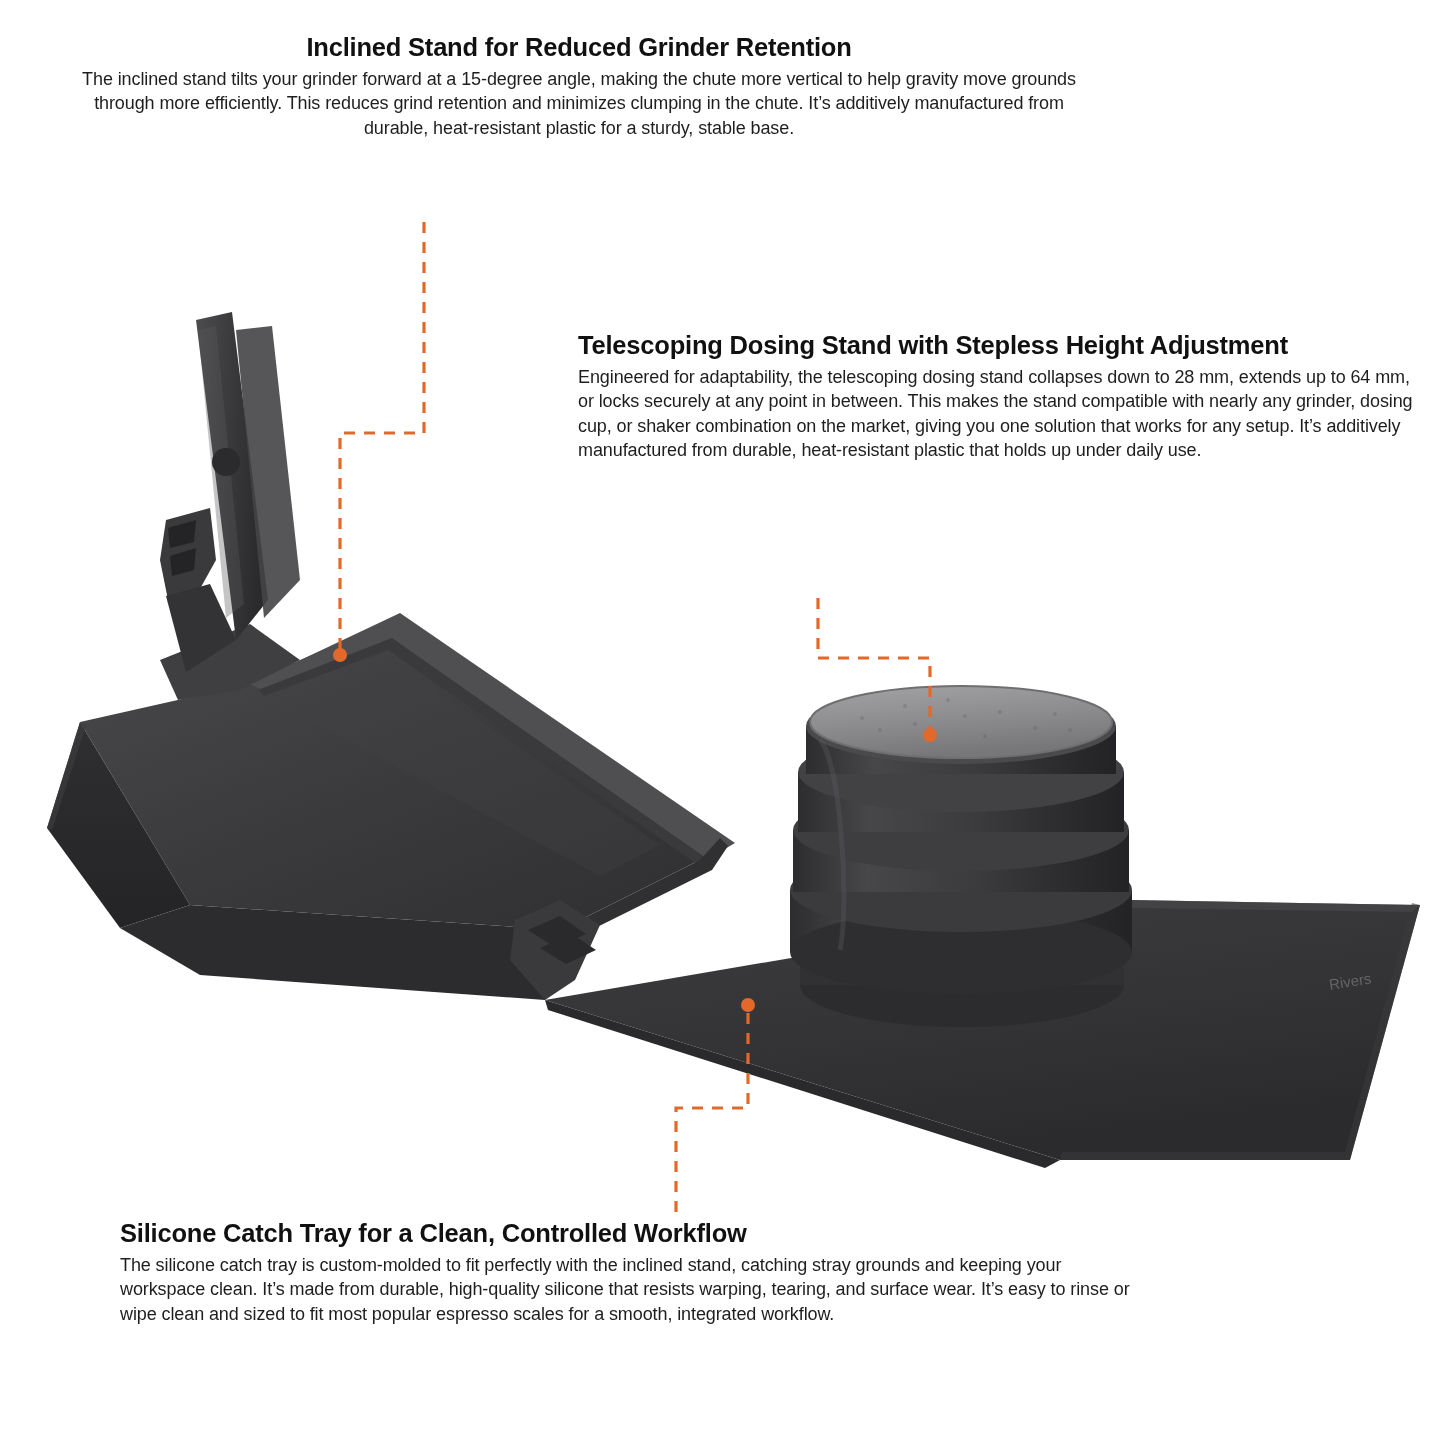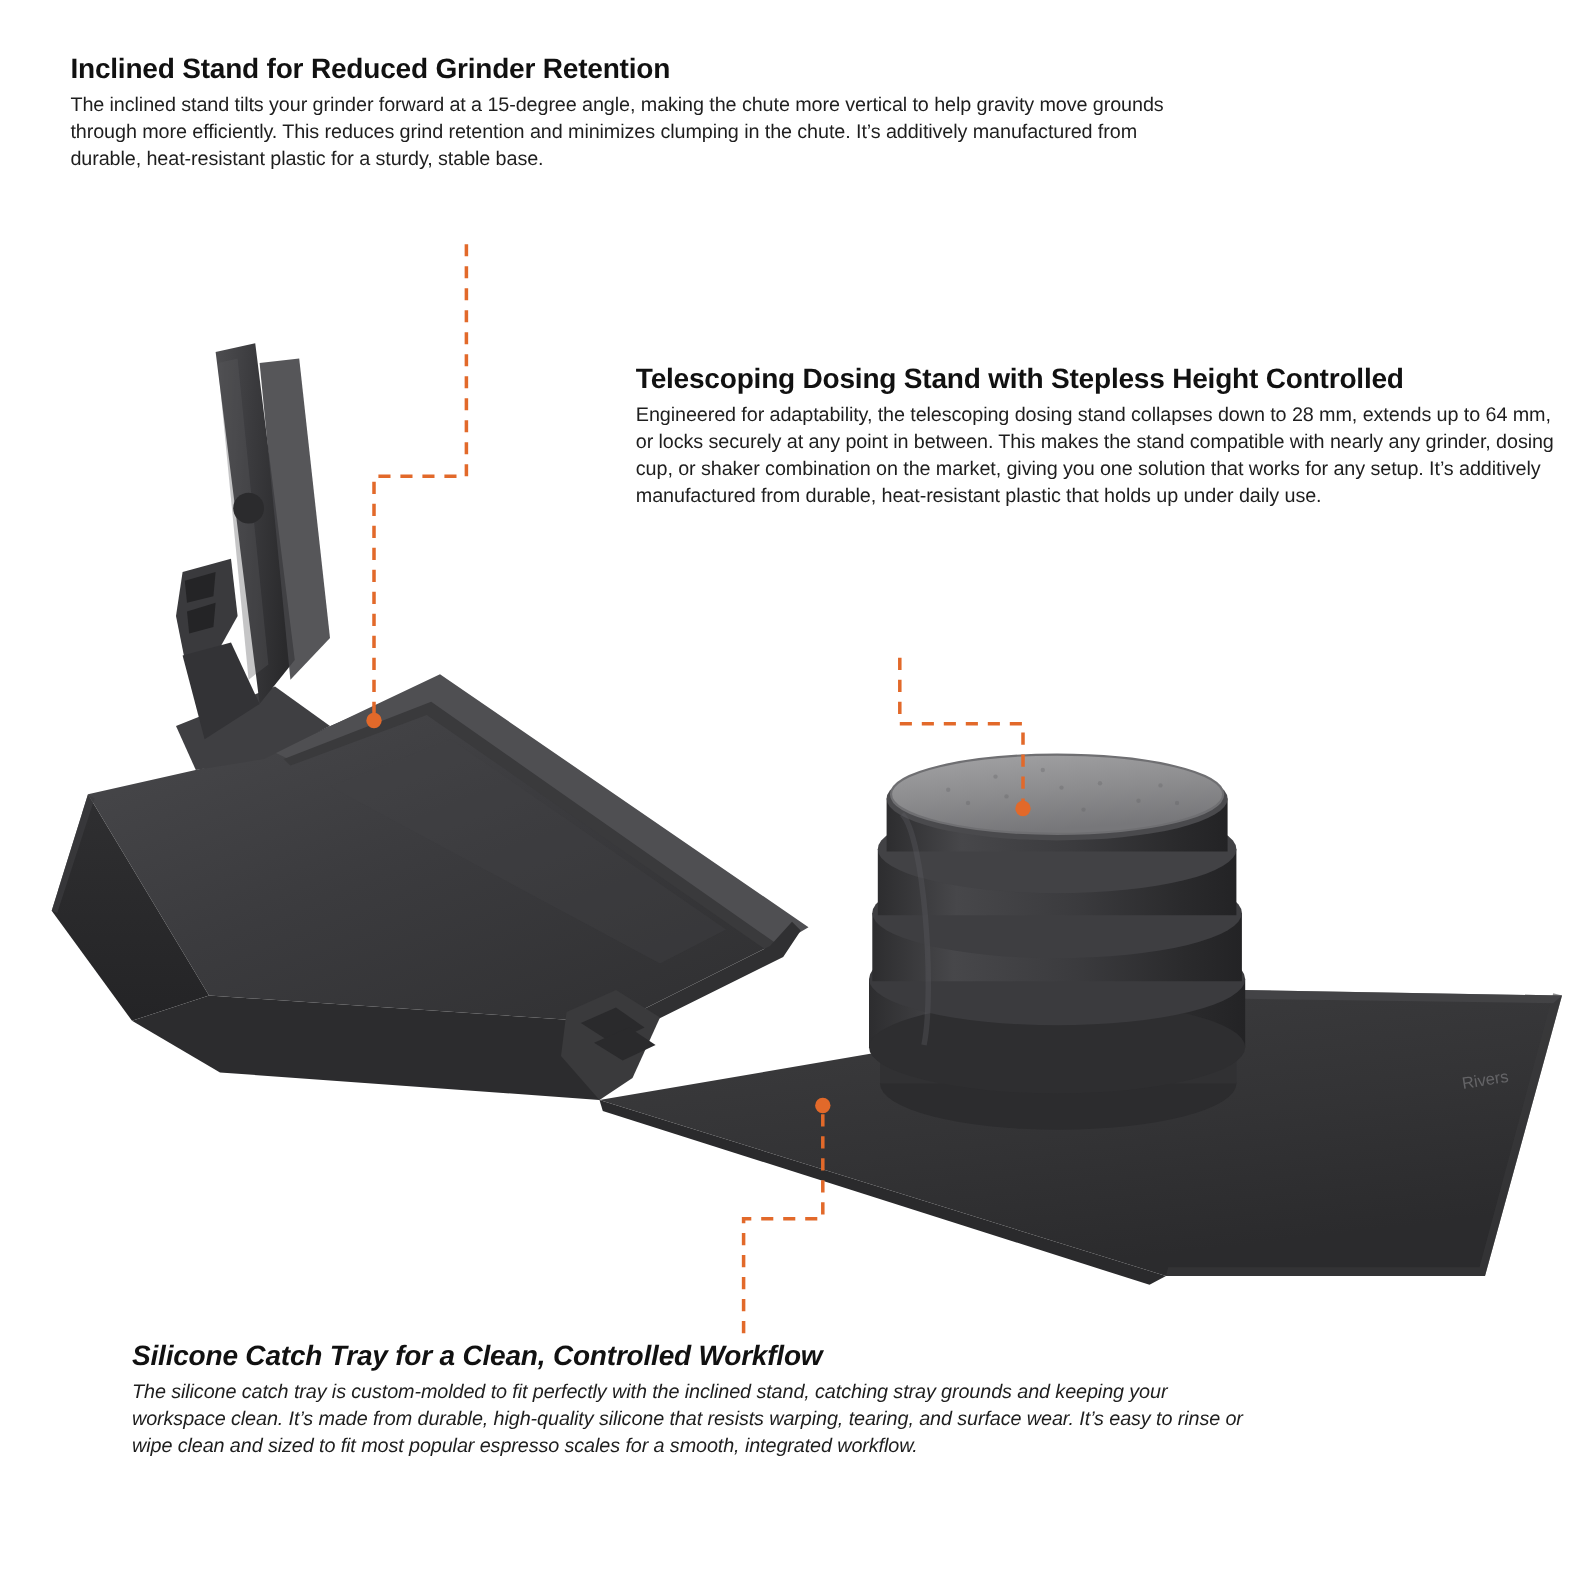--- a/index.html
+++ b/index.html
@@ -35,33 +35,33 @@
   .callout p {
     margin: 0;
     font-size: 18px;
     line-height: 1.36;
     color: #1e1e1e;
     letter-spacing: -0.1px;
   }
 
   #callout-incline {
     left: 64px;
-    top: 48px;
+    top: 32px;
     width: 1030px;
+    text-align: center;
   }
   #callout-telescoping {
     left: 578px;
     top: 330px;
     width: 845px;
   }
   #callout-tray {
     left: 120px;
     top: 1218px;
     width: 1010px;
-    font-style: italic;
   }
 
   
   svg.layer {
     position: absolute;
     left: 0;
     top: 0;
     width: 1445px;
     height: 1445px;
     overflow: visible;
@@ -197,21 +197,21 @@
       <circle cx="748" cy="1005" r="7"></circle>
     </g>
   </svg>
 
   <div class="callout" id="callout-incline">
     <h2>Inclined Stand for Reduced Grinder Retention</h2>
     <p>The inclined stand tilts your grinder forward at a 15-degree angle, making the chute more vertical to help gravity move grounds through more efficiently. This reduces grind retention and minimizes clumping in the chute. It’s additively manufactured from durable, heat-resistant plastic for a sturdy, stable base.</p>
   </div>
 
   <div class="callout" id="callout-telescoping">
-    <h2>Telescoping Dosing Stand with Stepless Height Controlled</h2>
+    <h2>Telescoping Dosing Stand with Stepless Height Adjustment</h2>
     <p>Engineered for adaptability, the telescoping dosing stand collapses down to 28 mm, extends up to 64 mm, or locks securely at any point in between. This makes the stand compatible with nearly any grinder, dosing cup, or shaker combination on the market, giving you one solution that works for any setup. It’s additively manufactured from durable, heat-resistant plastic that holds up under daily use.</p>
   </div>
 
   <div class="callout" id="callout-tray">
     <h2>Silicone Catch Tray for a Clean, Controlled Workflow</h2>
     <p>The silicone catch tray is custom-molded to fit perfectly with the inclined stand, catching stray grounds and keeping your workspace clean. It’s made from durable, high-quality silicone that resists warping, tearing, and surface wear. It’s easy to rinse or wipe clean and sized to fit most popular espresso scales for a smooth, integrated workflow.</p>
   </div>
 
 </div>
 

